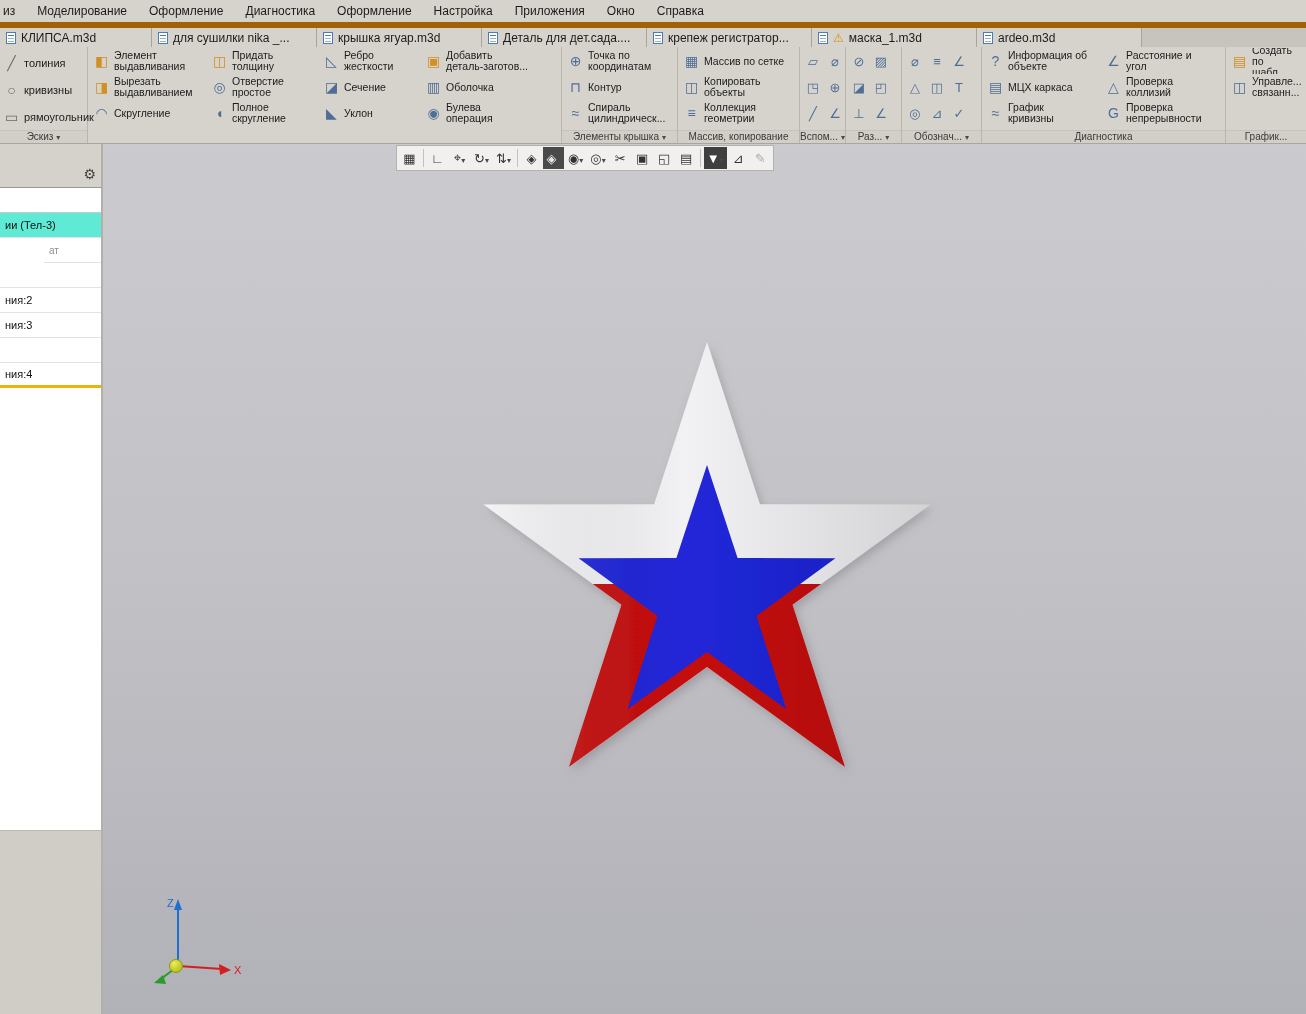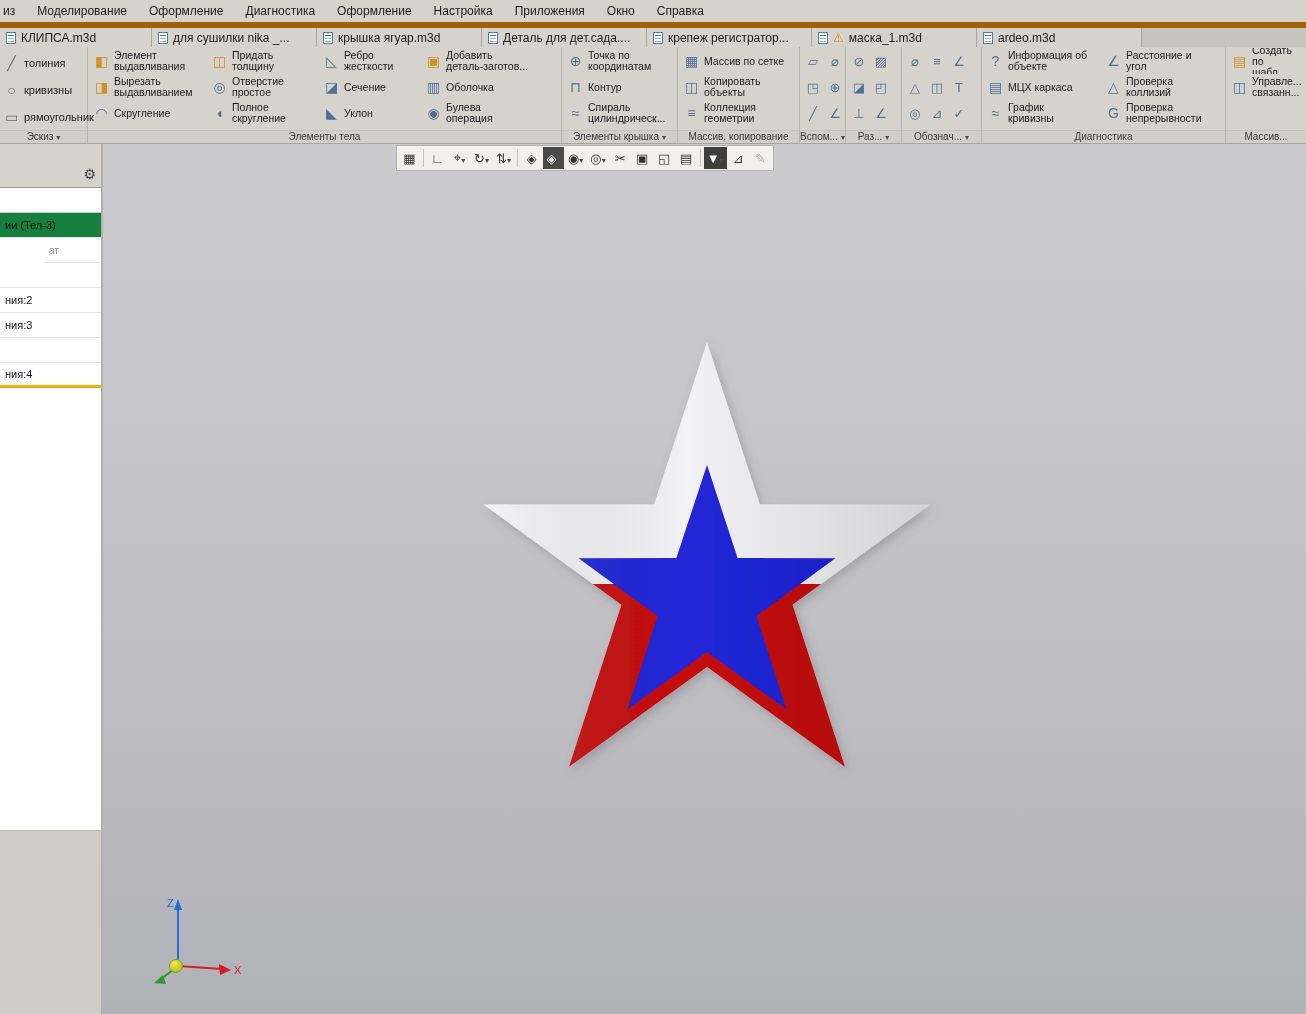--- a/index.html
+++ b/index.html
@@ -36,21 +36,21 @@
   .dd::after { content:"▾"; font-size:8px; color:#4a4a4a; }
   .icol { display:flex; flex-direction:column; }
   .ibtn { height:26px; width:20px; display:flex; align-items:center; justify-content:center; font-size:13px; color:#4e6e96; }
 
   
   .left-panel { position:absolute; left:0; top:144px; width:103px; height:870px; background:#fff; border-right:2px solid #b3b0a9; }
   .panel-head { height:44px; background:#d5d2cb; position:relative; border-bottom:1px solid #9a978f; }
   .panel-head .gear { position:absolute; right:5px; top:22px; font-size:14px; color:#444; cursor:default; }
   .panel-search { width:100%; height:25px; border:none; border-bottom:1px solid #c9c9c9; background:#fff; font:11px "Liberation Sans",sans-serif; padding:0 4px; outline:none; display:block; }
   .tree-row { height:25px; border-bottom:1px solid #e3e3e3; display:flex; align-items:center; padding-left:5px; font-size:11px; color:#111; cursor:default; }
-  .tree-row.hl { background:#15803d; }
+  .tree-row.hl { background:#5eead4; }
   .tree-row.dim { color:#8f8f8f; font-size:10px;margin-left:44px; }
   .tree-row.sel { border-bottom:3px solid #eab308; }
   .panel-bottom { position:absolute; bottom:0; left:0; width:101px; height:184px; background:#d0cdc6; border-top:1px solid #bbb8b1; }
 
   
   .viewport { position:absolute; left:103px; top:144px; width:1203px; height:870px; background:linear-gradient(180deg,#cbcbcf 0%,#c4c4c8 40%,#b1b1b8 100%); }
   .scene { position:absolute; inset:0; }
 
   
   .vtoolbar { position:absolute; left:293px; top:1px; height:26px; background:#f1f0ee; border:1px solid #b5b2aa; display:flex; align-items:center; padding:0 2px; gap:1px; }
@@ -191,23 +191,20 @@
             <span class="glyph">▥</span>
             <span class="lbl">Оболочка</span>
           </div>
         <div class="rbtn">
             <span class="glyph">◉</span>
             <span class="lbl">Булева
 операция</span>
           </div>
       </div>
     </div>
-    <div class="rlabel">
-        <span>Элементы тела</span>
-      </div>
   </div>
 
   <div class="rgroup" style="width:116px">
     <div class="rbody">
       <div class="rcol" style="width:108px">
         <div class="rbtn">
             <span class="glyph">⊕</span>
             <span class="lbl">Точка по
 координатам</span>
           </div>
@@ -364,21 +361,21 @@
 по шабл...</span>
           </div>
         <div class="rbtn">
             <span class="glyph">◫</span>
             <span class="lbl">Управле...
 связанн...</span>
           </div>
       </div>
     </div>
     <div class="rlabel">
-        <span>Массив...</span>
+        <span>График...</span>
       </div>
   </div>
 </div>
 
 <div class="left-panel">
   <div class="panel-head">
     <span class="gear">⚙</span>
   </div>
   <input class="panel-search" readonly="" style="">
   <div class="tree-row hl">ии (Тел-3)</div>

